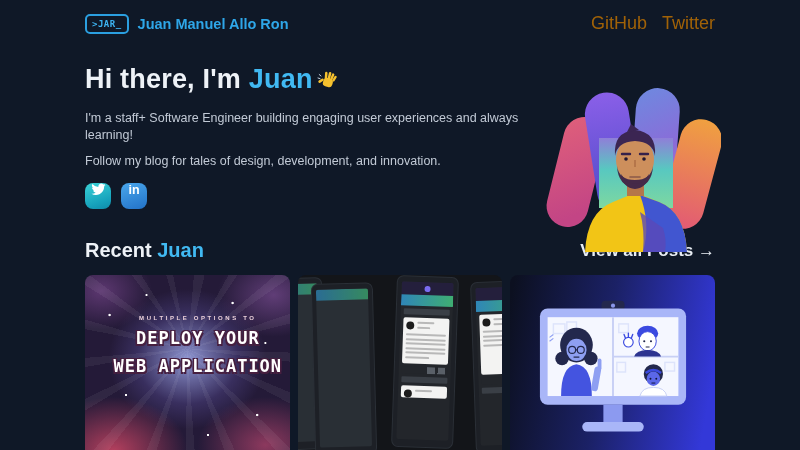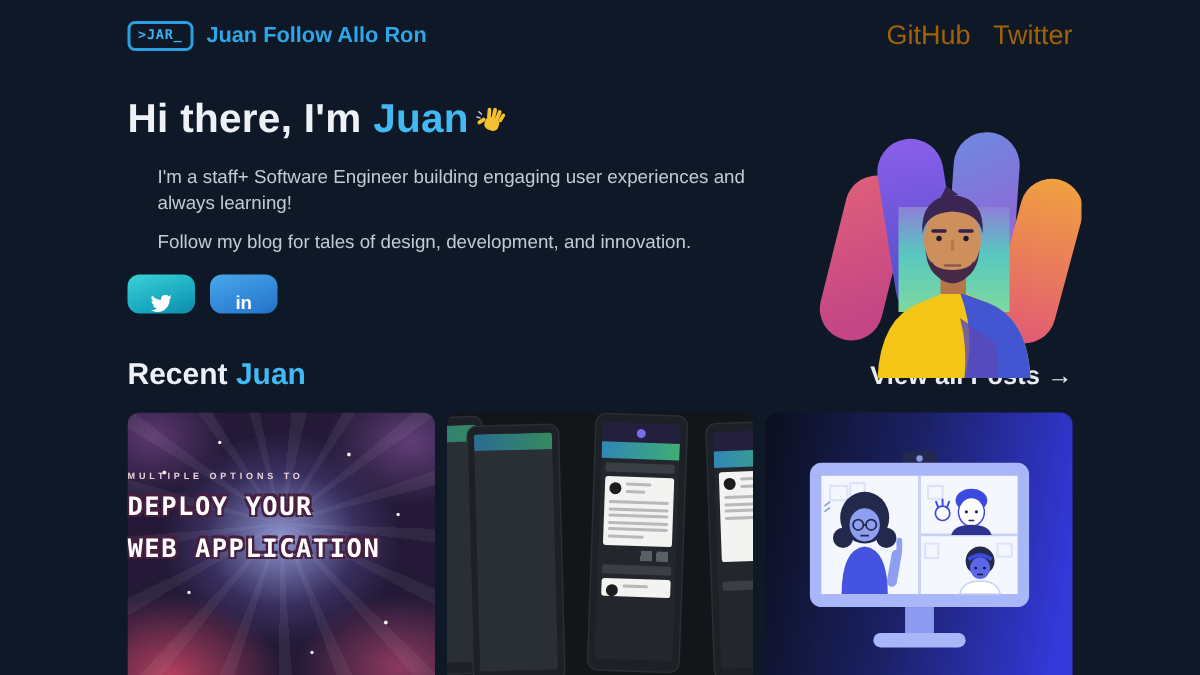--- a/index.html
+++ b/index.html
@@ -24,26 +24,26 @@
   .brand-name { color:#2ea6e8; font-weight:bold; font-size:14.5px; }
   nav { display:flex; gap:15px; }
   nav a { color:#a16207; font-size:18px; text-decoration:none; cursor:pointer; }
 
   
   .hero { position:relative; margin-top:30px; }
   .hero-text { width:440px; }
   h1 { font-size:27px; color:#eef2f7; font-weight:bold; letter-spacing:0.2px; }
   .accent { color:#41b9f2; }
   .wave { display:inline-block; width:21px; height:21px; vertical-align:-3px; margin-left:4px; }
-  .hero-text p { color:#c2cad6; font-size:12.5px; line-height:17px; margin-top:9px;margin-left:20px; }
+  .hero-text p { color:#c2cad6; font-size:12.5px; line-height:17px; margin-top:9px; }
   .hero-text p:first-of-type { margin-top:15px; }
   .social { display:flex; gap:10px; margin-top:13px; }
   .social-btn {
-    width:45px; height:26px; border-radius:8px; display:flex;
-    align-items:flex-end; justify-content:center; cursor:pointer; text-decoration:none;
+    width:26px; height:26px; border-radius:8px; display:flex;
+    align-items:flex-start; justify-content:center; cursor:pointer; text-decoration:none;
   }
   .social-twitter { background:linear-gradient(160deg,#3ad2d6 0%,#16a2bc 70%,#0f8aa8 100%); }
   .social-linkedin { background:linear-gradient(160deg,#4aa7ec 0%,#2272c8 100%);
     color:#fff; font-weight:bold; font-size:12.5px; font-family:"Liberation Sans",sans-serif; }
   .portrait { position:absolute; right:-6px; top:16px; width:194px; height:172px; }
 
   
   .posts { margin-top:30px; }
   .posts-head { display:flex; justify-content:space-between; align-items:center; }
   h2 { font-size:20px; color:#eef2f7; font-weight:bold; }
@@ -71,21 +71,21 @@
     content:""; position:absolute; inset:0;
     background-image:
       radial-gradient(circle at 12% 20%, #fff 0.8px, transparent 1.6px),
       radial-gradient(circle at 30% 10%, #fff 0.7px, transparent 1.4px),
       radial-gradient(circle at 72% 14%, #fff 0.8px, transparent 1.6px),
       radial-gradient(circle at 88% 34%, #fff 0.7px, transparent 1.4px),
       radial-gradient(circle at 20% 60%, #fff 0.7px, transparent 1.4px),
       radial-gradient(circle at 60% 80%, #fff 0.7px, transparent 1.4px),
       radial-gradient(circle at 84% 70%, #fff 0.8px, transparent 1.6px);
   }
-  .deploy-text { position:relative; z-index:2; padding-top:40px; }
+  .deploy-text { position:relative; z-index:2; text-align:center; padding-top:40px;margin-left:21px; }
   .deploy-kicker { color:#ecd2dc; font-size:6px; letter-spacing:2.6px; font-weight:bold; }
   .deploy-line {
     font-family:"DejaVu Sans Mono", monospace; font-weight:bold; color:#ffffff;
     font-size:17px; line-height:21px; letter-spacing:1px; margin-top:7px;
     text-shadow:1.5px 1.5px 0 #471f3f, -1.5px 1.5px 0 #471f3f, 1.5px -1.5px 0 #471f3f, -1.5px -1.5px 0 #471f3f;
   }
 
   
   .card-phones { background:#131519; }
   .phone {
@@ -115,21 +115,21 @@
 </style>
 </head>
 <body>
 
 <div class="page">
   <div class="container">
 
     <header>
       <a class="brand">
         <span class="logo-box"><span>&gt;JAR_</span></span>
-        <span class="brand-name">Juan Follow Allo Ron</span>
+        <span class="brand-name">Juan Manuel Allo Ron</span>
       </a>
       <nav>
         <a>GitHub</a>
         <a>Twitter</a>
       </nav>
     </header>
 
     <section class="hero">
       <div class="hero-text">
         <h1><span>Hi there, I'm </span><span class="accent">Juan</span><span class="wave" aria-label="👋">

